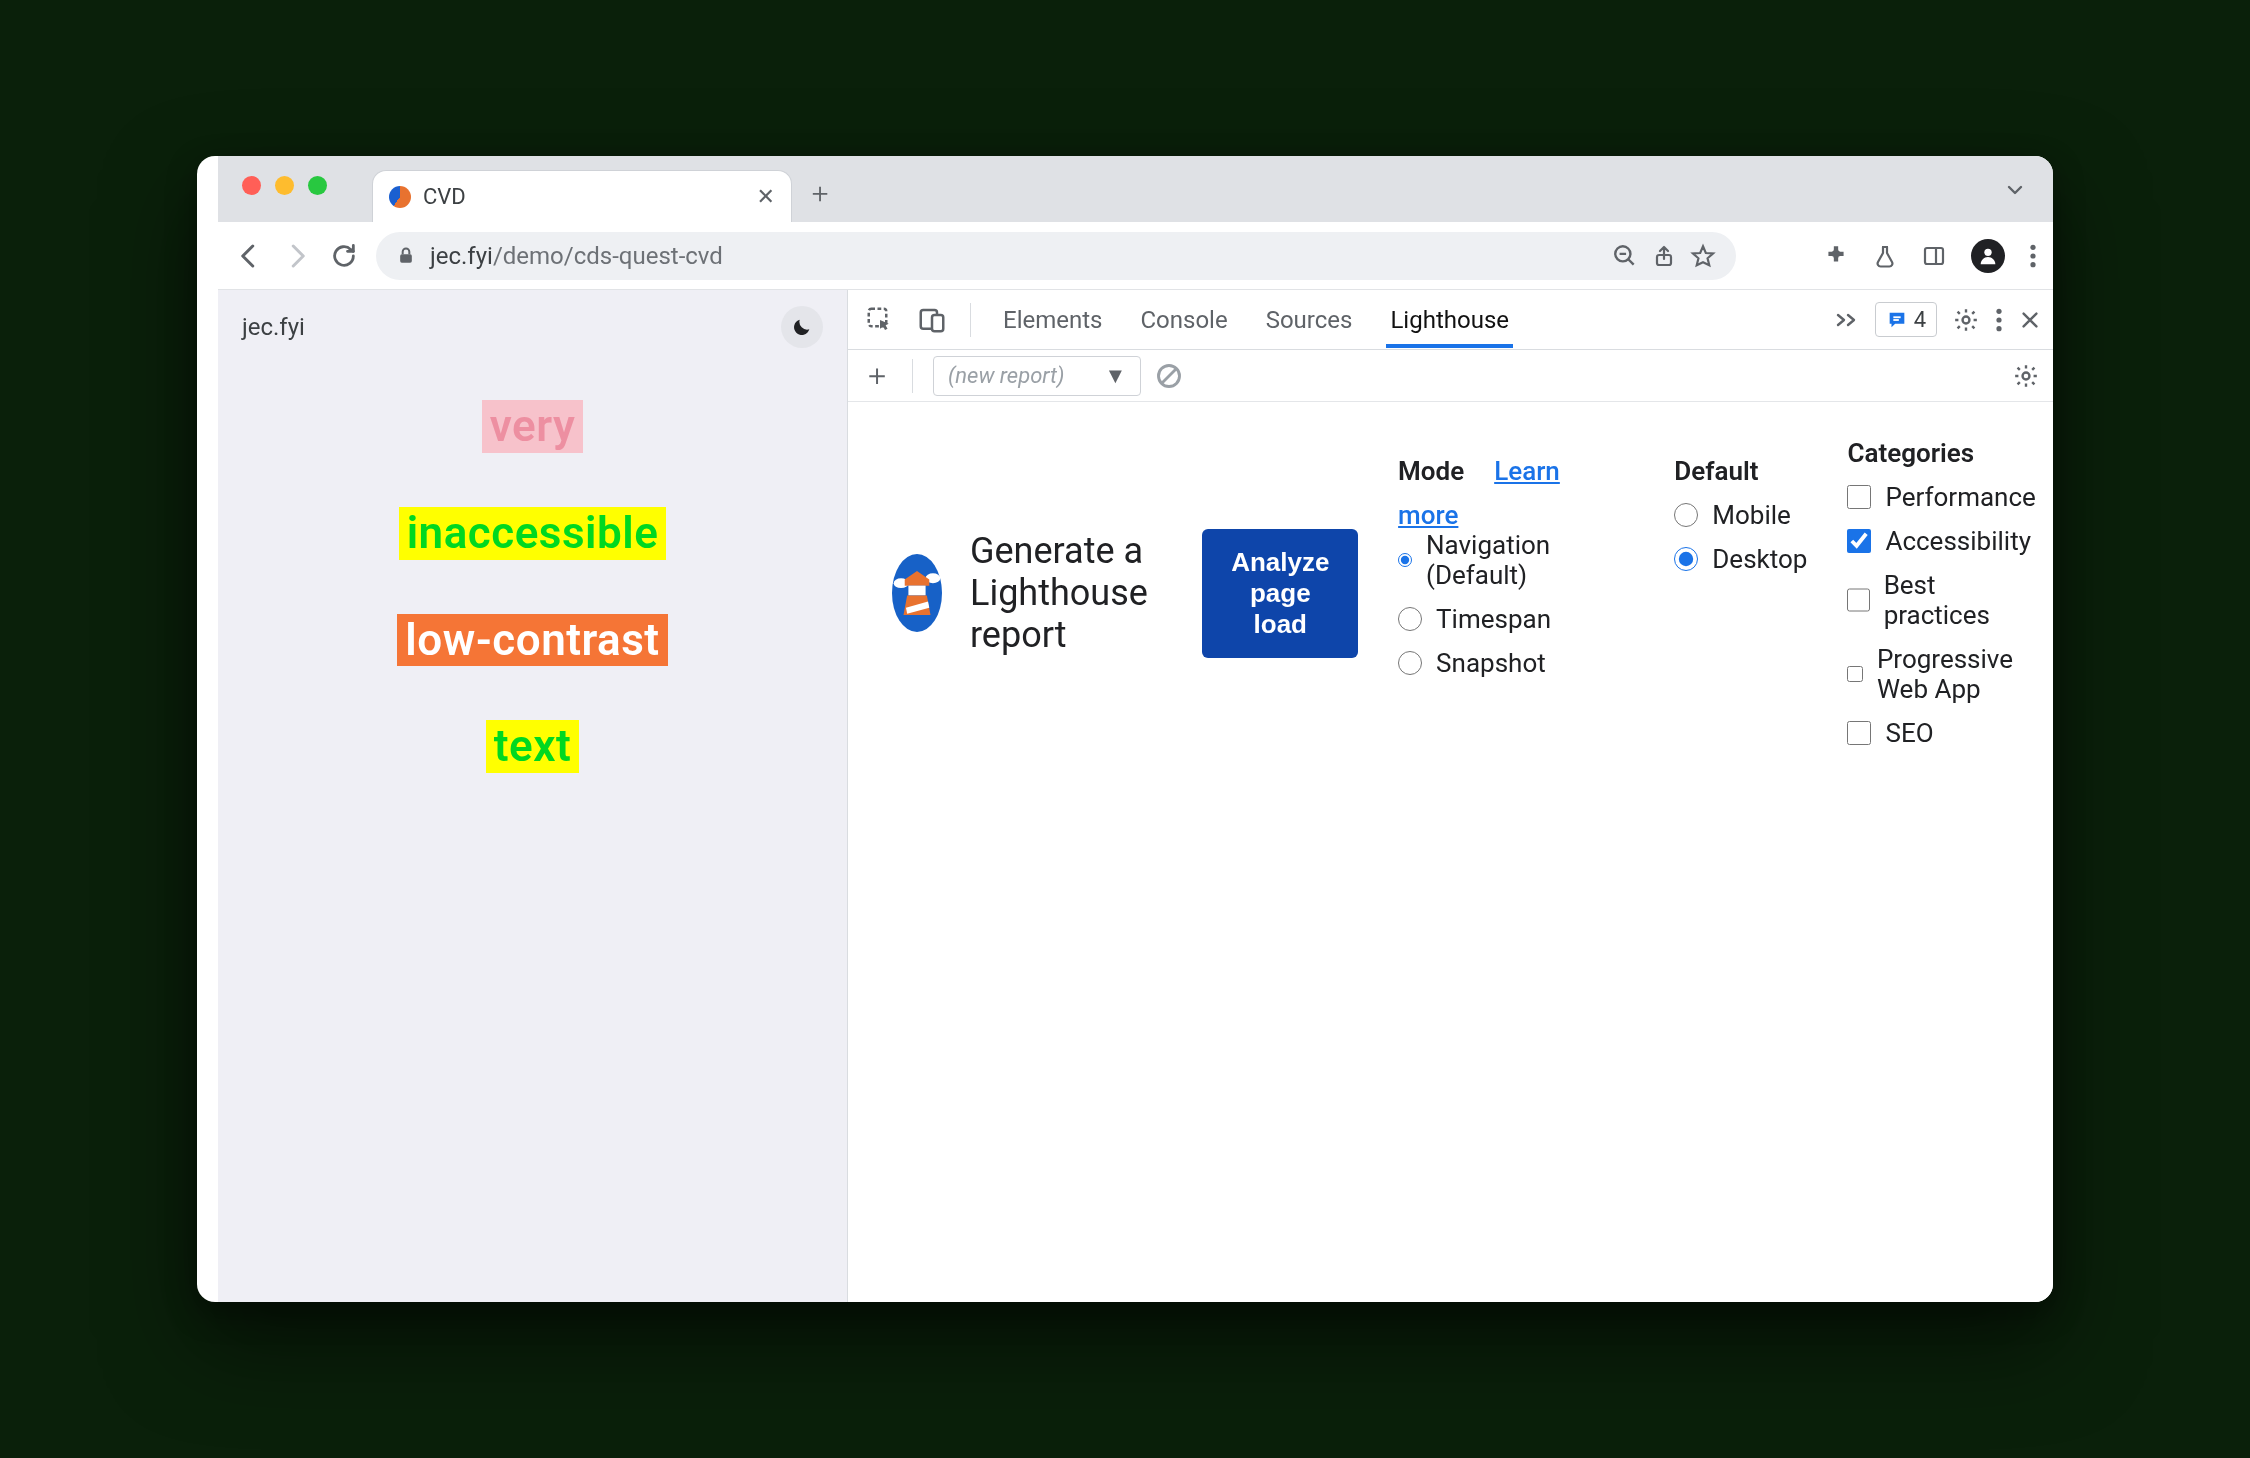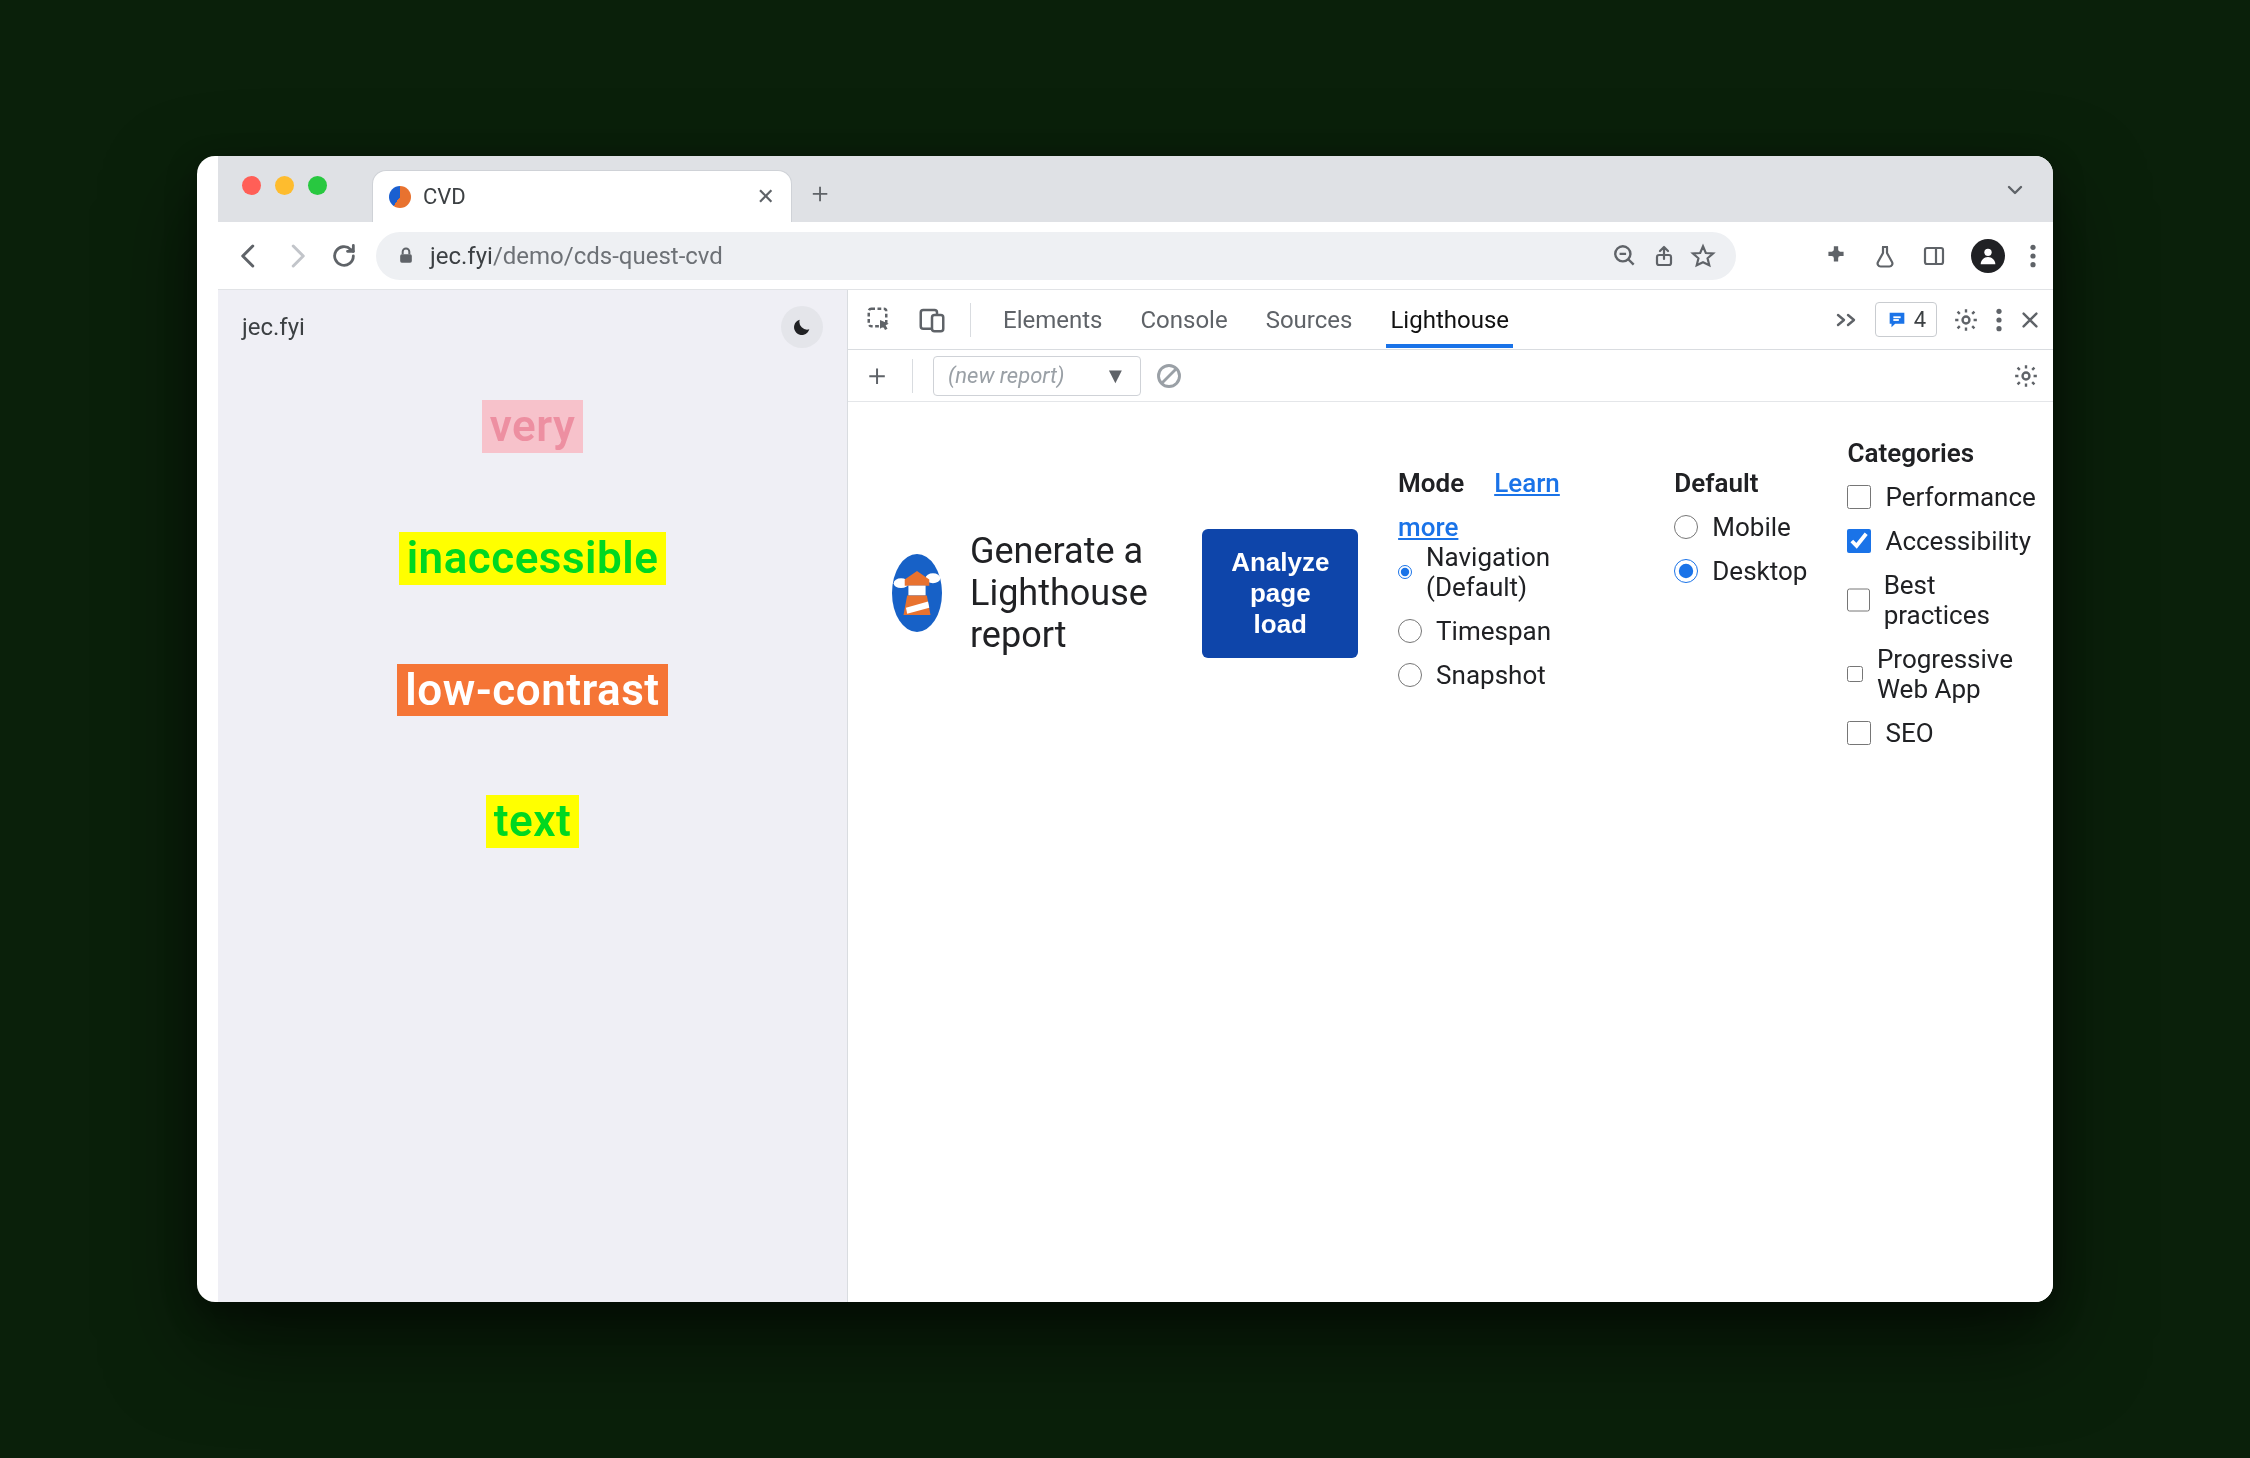--- a/index.html
+++ b/index.html
@@ -43,21 +43,21 @@
     .omnibox .url{flex:1;}
     .omnibox .url .path{color:#6d7176;}
     .ext-icons{margin-left:auto; display:flex; align-items:center; gap:24px; color:#5f6368;}
     .avatar{width:34px;height:34px;border-radius:50%;background:#202124;display:flex;align-items:center;justify-content:center;color:#fff;}
     
     .content{flex:1; display:flex; min-height:0;}
     .page{width:630px; background:#efeff5; position:relative; border-right:1px solid #d9dce0; display:flex; flex-direction:column; align-items:center;}
     .page-header{width:100%; display:flex; align-items:center; padding:16px 24px;}
     .site-label{font-size:24px;color:#3c4043;}
     .themebtn{margin-left:auto; width:42px;height:42px;border-radius:50%;background:#e4e5ea;display:flex;align-items:center;justify-content:center;font-size:22px;color:#222;}
-    .samples{margin-top:36px; display:flex; flex-direction:column; align-items:center; gap:79px;}
+    .samples{margin-top:36px; display:flex; flex-direction:column; align-items:center; gap:54px;}
     .sample{font-size:44px; font-weight:600; padding:0 8px; line-height:1.2; letter-spacing:0.5px;}
     .s1{background:#f7c2cb;color:#ed8fa1;}
     .s2{background:#ffff00;color:#00d820;}
     .s3{background:#f57536;color:#ffffff;}
     .s4{background:#ffff00;color:#00d820;}
     
     .devtools{flex:1; display:flex; flex-direction:column; background:#fff; min-width:0;}
     .dt-tabs{height:60px; border-bottom:1px solid #d9dce0; display:flex; align-items:center; padding:0 12px; gap:12px;}
     .dt-iconbtn{width:40px;height:40px;display:flex;align-items:center;justify-content:center;color:#5f6368;}
     .dt-sep{width:1px;height:34px;background:#d9dce0; margin:0 6px;}
@@ -72,21 +72,21 @@
     .dt-toolbar2 .plus{font-size:30px;}
     .report-sel{border:1px solid #cfd2d7; border-radius:4px; padding:6px 14px; display:flex; align-items:center; gap:40px; color:#9aa0a6; font-style:italic; font-size:22px;}
     .report-sel .chev{font-style:normal;color:#5f6368;}
     .clear-icon svg circle{stroke:#9aa0a6;fill:none;stroke-width:2.5;}
     
     .lh{padding:36px 44px; display:flex; flex-direction:row; gap:40px; color:#202124;}
     .lh-head{display:flex; align-items:center; gap:28px;}
     .lh-logo{width:78px;height:78px;border-radius:50%;background:#1761c7;display:flex;align-items:center;justify-content:center;}
     .lh-title{font-size:36px; color:#202124;}
     .lh-cta{margin-left:auto; background:#0e45aa; color:#fff; border:none; border-radius:6px; font-size:26px; font-weight:700; padding:18px 28px; cursor:pointer;}
-    .lh-columns{display:flex; gap:114px; margin-top:30px;}
+    .lh-columns{display:flex; gap:114px; margin-top:18px;}
     .col h3{font-size:26px; font-weight:600; margin-bottom:14px; display:inline-block;}
     .learn{color:#1a73e8; text-decoration:underline; font-size:26px; margin-left:26px; font-weight:500;}
     .opts{display:flex; flex-direction:column; gap:14px; font-size:26px; color:#202124;}
     .opt{display:flex; align-items:center; gap:14px;}
     input[type=radio]{width:24px;height:24px; accent-color:#1a73e8;}
     input[type=checkbox]{width:24px;height:24px; accent-color:#1a73e8;}
     .cats h3{font-size:26px;font-weight:600;margin-bottom:14px;}
     svg{display:block;}
   </style>
 </head>

